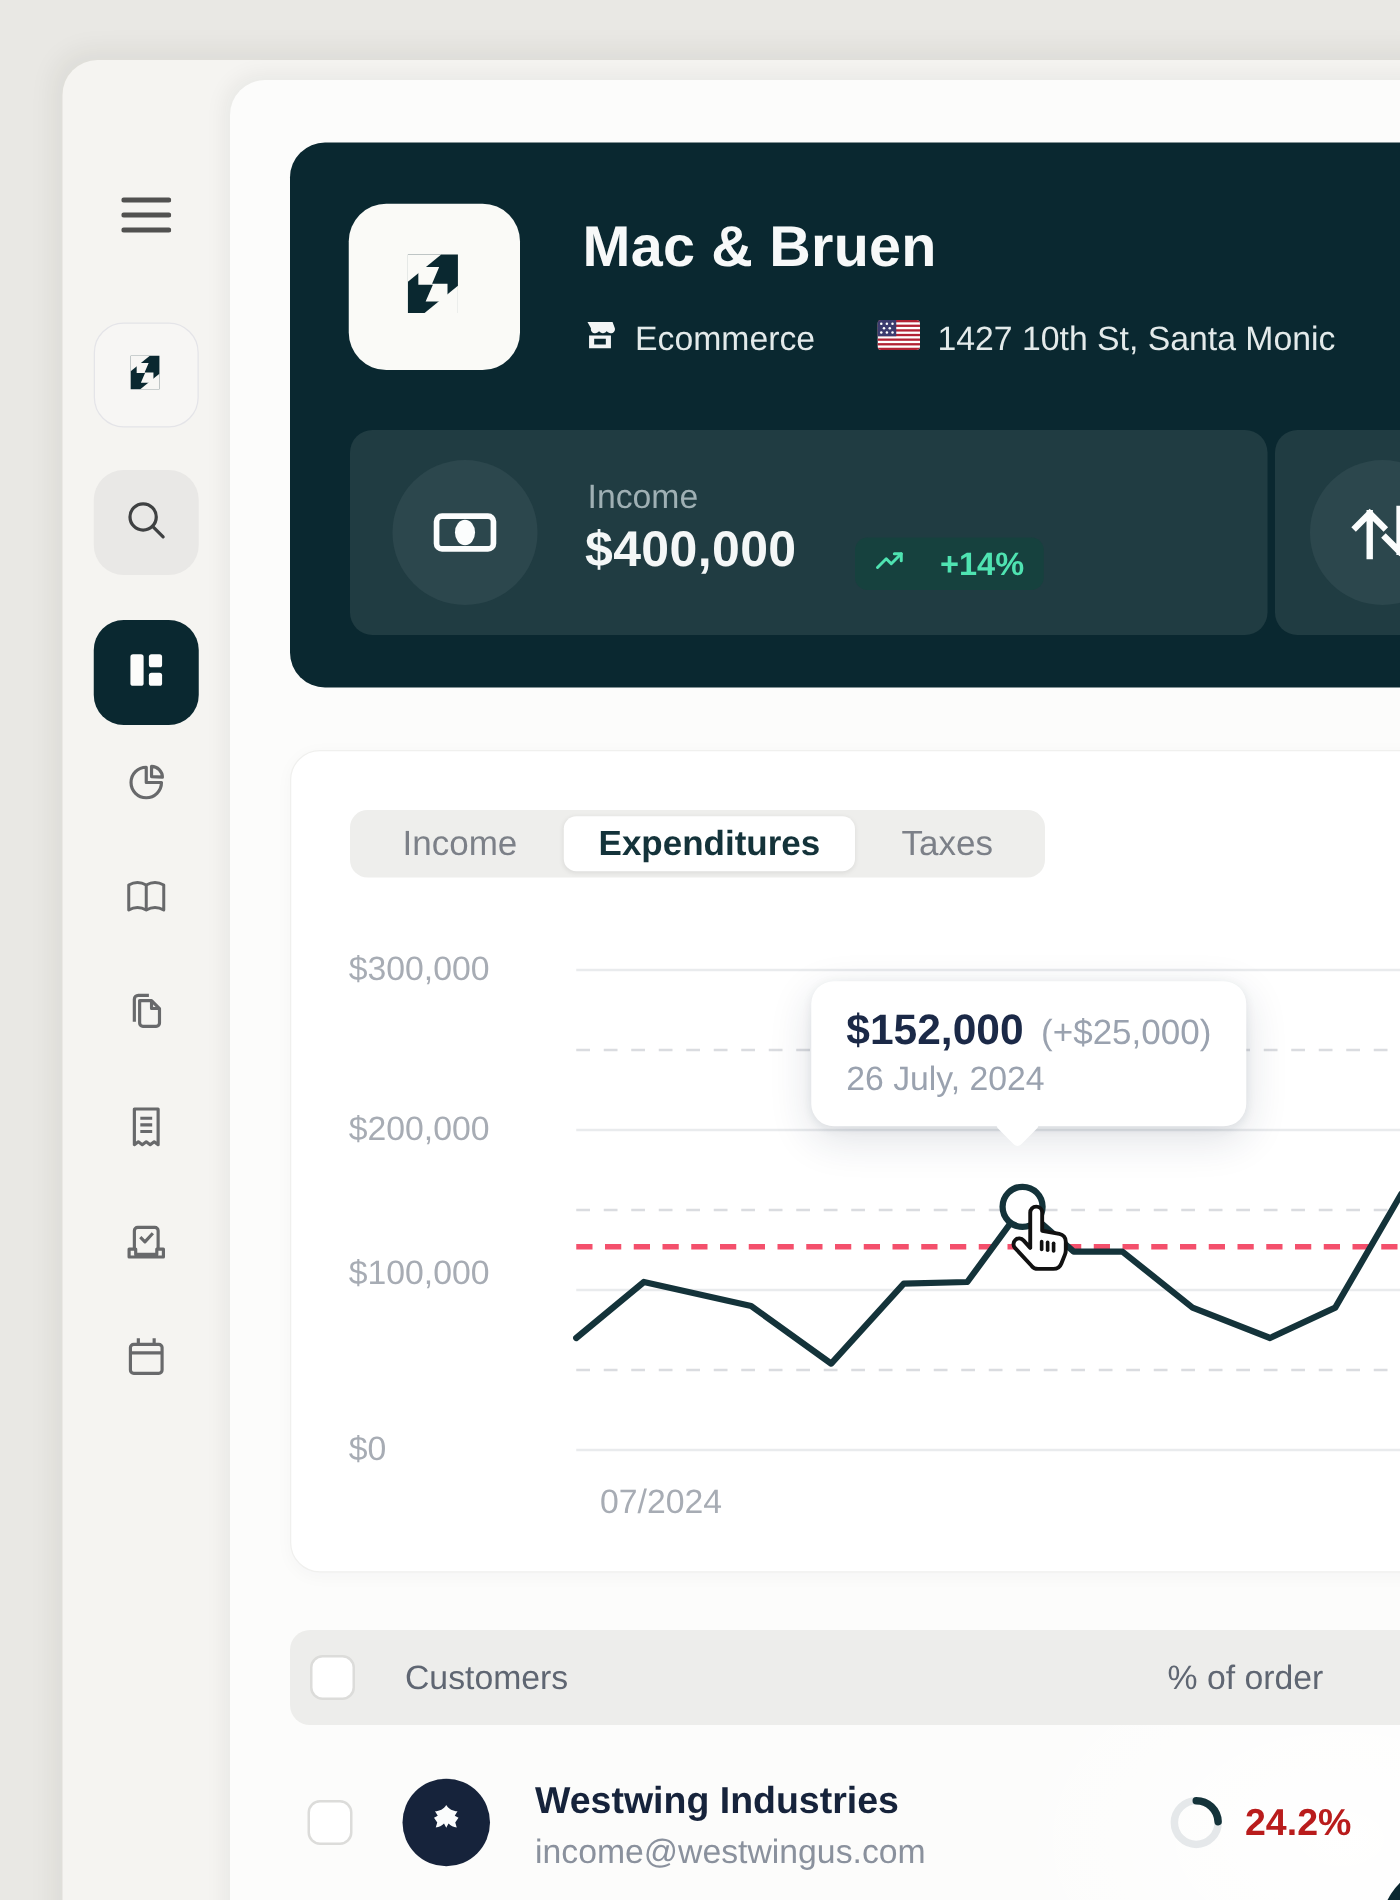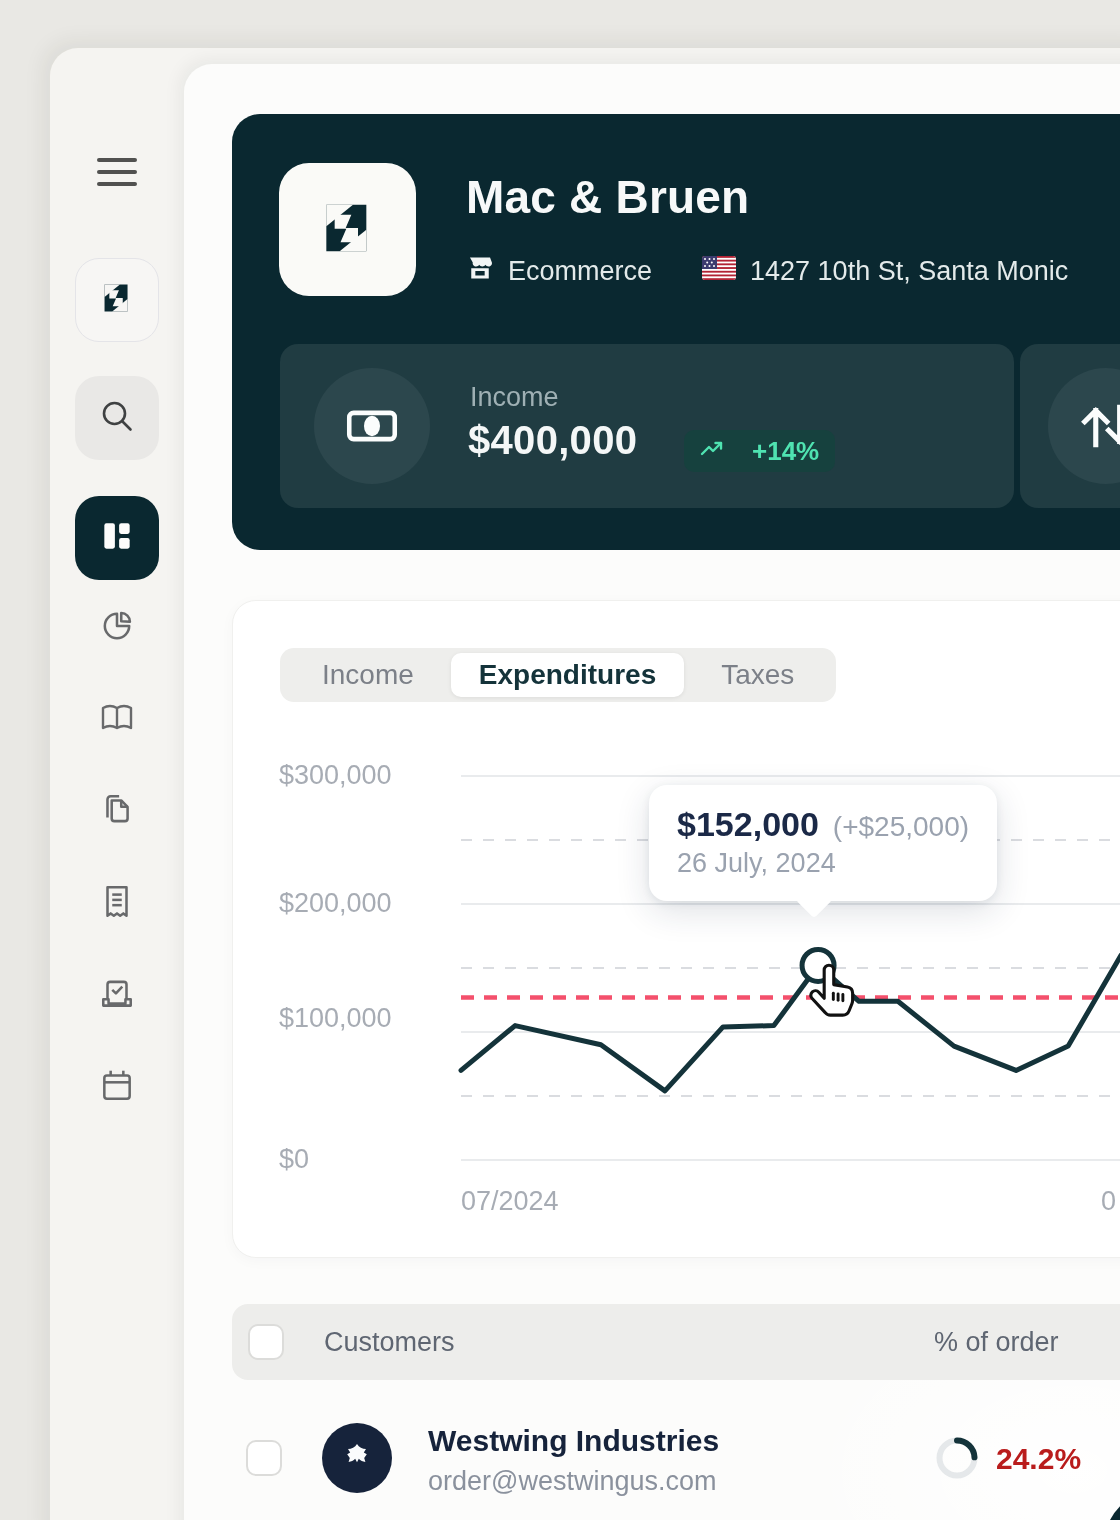--- a/index.html
+++ b/index.html
@@ -70,21 +70,21 @@
   }
   .tab { height:44px; display:flex; align-items:center; font-size:28px; color:#7c8088; cursor:pointer; border-radius:10px; }
   .tab-plain { padding:0 37px; }
   .tab-active {
     background:#ffffff; color:#14333a; font-weight:600; padding:0 28px;
     box-shadow:0 1px 4px rgba(0,0,0,.08);
   }
   #chart-svg, #chart-labels { position:absolute; left:0; top:0; width:928px; height:658px; }
   #chart-labels { pointer-events:none; }
   .axis-y { position:absolute; font-size:27px; color:#a7acb4; }
-  .axis-x { position:absolute; font-size:27px; color:#a7acb4; }
+  .axis-x { position:absolute; font-size:27px; color:#a7acb4;margin-left:19px; }
   .tooltip {
     position:absolute; background:#ffffff; border-radius:18px; padding:20px 28px 22px 28px;
     box-shadow:0 10px 34px rgba(25,45,70,.14), 0 2px 8px rgba(25,45,70,.08);
   }
   .tooltip::after {
     content:""; position:absolute; left:152px; bottom:-12px; width:26px; height:26px;
     background:#fff; transform:rotate(45deg); border-radius:4px;
   }
   .tt-row { display:flex; align-items:baseline; gap:14px; white-space:nowrap;justify-content:flex-end; }
   .tt-value { font-size:34px; font-weight:700; color:#1b2947; }
@@ -372,21 +372,21 @@
 <div class="cust-row">
   <div class="checkbox row-check"></div>
   <div class="avatar">
     <span>
       <svg width="40" height="40" viewBox="0 0 40 40" fill="#fbfcfd">
           <path d="M20 8 c2 3.2 5.4 5 9 5 l-2.2 3.6 3 1.6 -2.6 3.8 1.2 4 c-2.6-.2-4.9-1.4-6.6-3.2 l-1.8 3.4 -1.8-3.4 c-1.7 1.8-4 3-6.6 3.2 l1.2-4 -2.6-3.8 3-1.6 L11 13 c3.6 0 7-1.8 9-5 Z"></path>
         </svg>
     </span>
   </div>
   <div class="cust-name">Westwing Industries</div>
-  <div class="cust-email">order@westwingus.com</div>
+  <div class="cust-email">income@westwingus.com</div>
   <svg class="donut" viewBox="0 0 42 42">
     <circle cx="21" cy="21" r="17.5" fill="none" stroke="#e5e8ea" stroke-width="6"></circle>
     <circle id="donut-arc" cx="21" cy="21" r="17.5" fill="none" stroke="#14333a" stroke-width="6" stroke-linecap="round" transform="rotate(-90 21 21)" stroke-dasharray="26.609289775905545 109.95574287564276"></circle>
   </svg>
   <div class="cust-pct">24.2%</div>
 </div>
 
 <div class="corner-fab"></div>
 
 </body></html>

